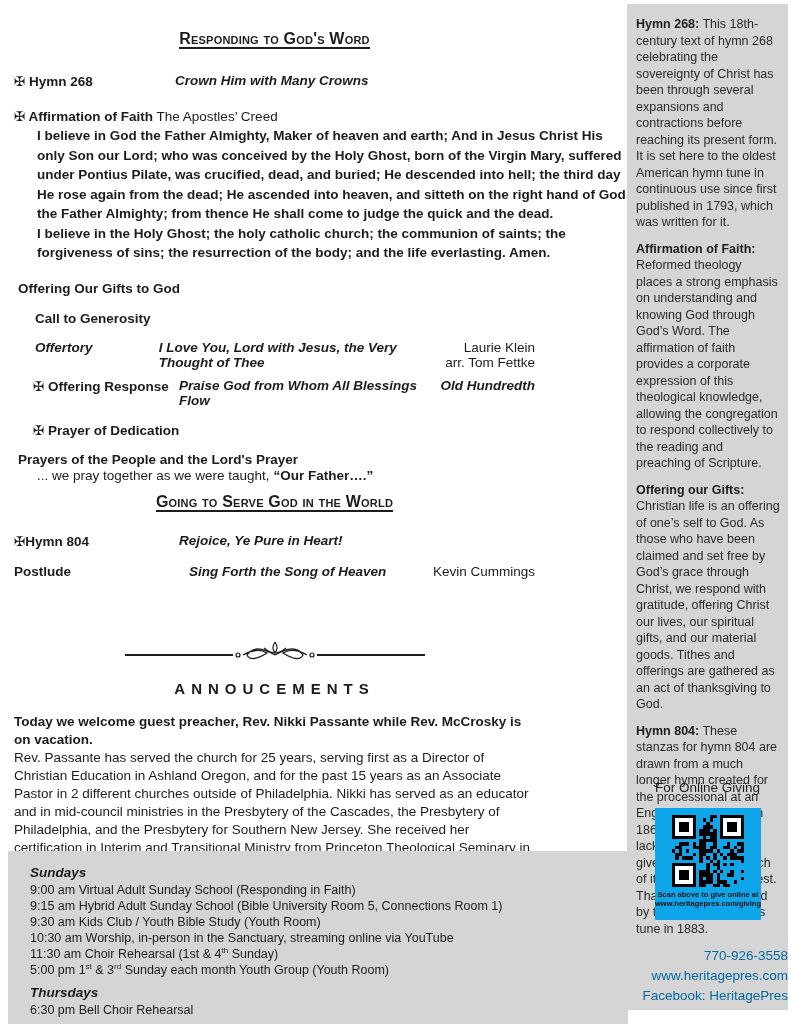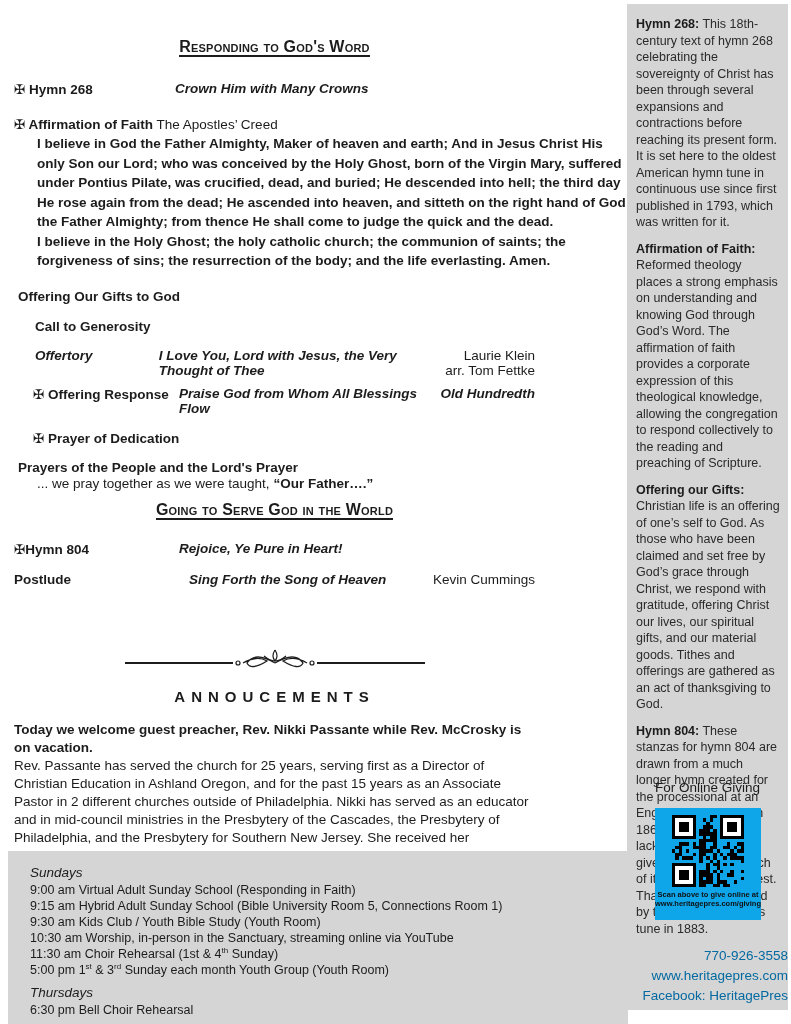--- a/index.html
+++ b/index.html
@@ -1,21 +1,21 @@
 <!DOCTYPE html>
 <html><head>
 <meta charset="utf-8">
 <style>
   * { margin:0; padding:0; box-sizing:border-box; }
   html,body { background:#fff; }
   body { font-family:"Liberation Sans", sans-serif; color:#1c1c1c; }
   .page { position:relative; width:791px; height:1024px; background:#fff; overflow:hidden; }
 
   
-  .main { position:absolute; left:0; top:8px; width:540px; padding:0 5px 0 14px; font-size:13.5px; }
+  .main { position:absolute; left:0; top:0; width:540px; padding:0 5px 0 14px; font-size:13.5px; }
   .section-title { text-align:center; margin-top:30px; }
   .section-title span {
     font-variant:small-caps; font-weight:bold; font-size:16px; letter-spacing:.2px;
     border-bottom:2px solid #1c1c1c; padding-bottom:0px; display:inline-block; line-height:17px;
   }
   .row { display:flex; align-items:flex-start; }
   .lbl { font-weight:bold; white-space:nowrap; }
   .ital { font-style:italic;font-weight:bold; }
   .cross { font-family:"DejaVu Sans", sans-serif; font-weight:bold; }
   .credit { margin-left:auto; text-align:right; white-space:nowrap; }
@@ -35,21 +35,21 @@
   .qr-card { position:absolute; left:28px; top:804px; width:106px; height:112px; background:#0ea5e9; text-align:center; padding-top:7px; }
   .qr-card svg { display:block; margin:0 auto; }
   .qr-cap { font-size:7.5px; font-weight:bold; line-height:9px; margin-top:3px; color:#111; }
   .contact { position:absolute; left:0; top:942px; width:161px; text-align:right; font-size:13.5px; line-height:20px; color:#0369a1; }
 
   
   .schedule {
     position:absolute; left:8px; top:851px; width:620px; height:173px;
     background:#d5d5d5; padding:13px 0 0 22px; font-size:12.5px; line-height:16px;
   }
-  .sched-day { font-weight:normal; font-style:italic; font-size:13.5px; line-height:18px; }
+  .sched-day { font-weight:bold; font-style:italic; font-size:13.5px; line-height:18px; }
   .schedule sup { font-size:8px; vertical-align:super; line-height:0; }
   .sched-gap { height:6px; }
 </style>
 </head>
 <body>
 
 <div class="page">
 
   <div class="main">
 

